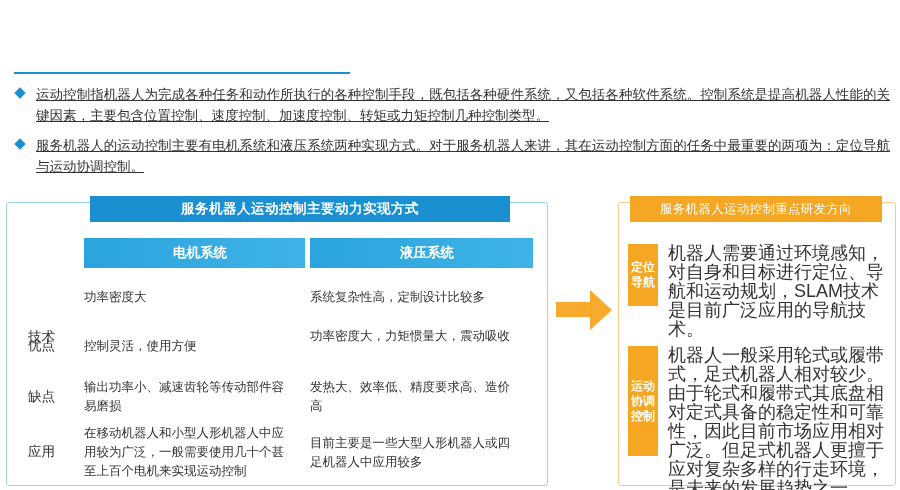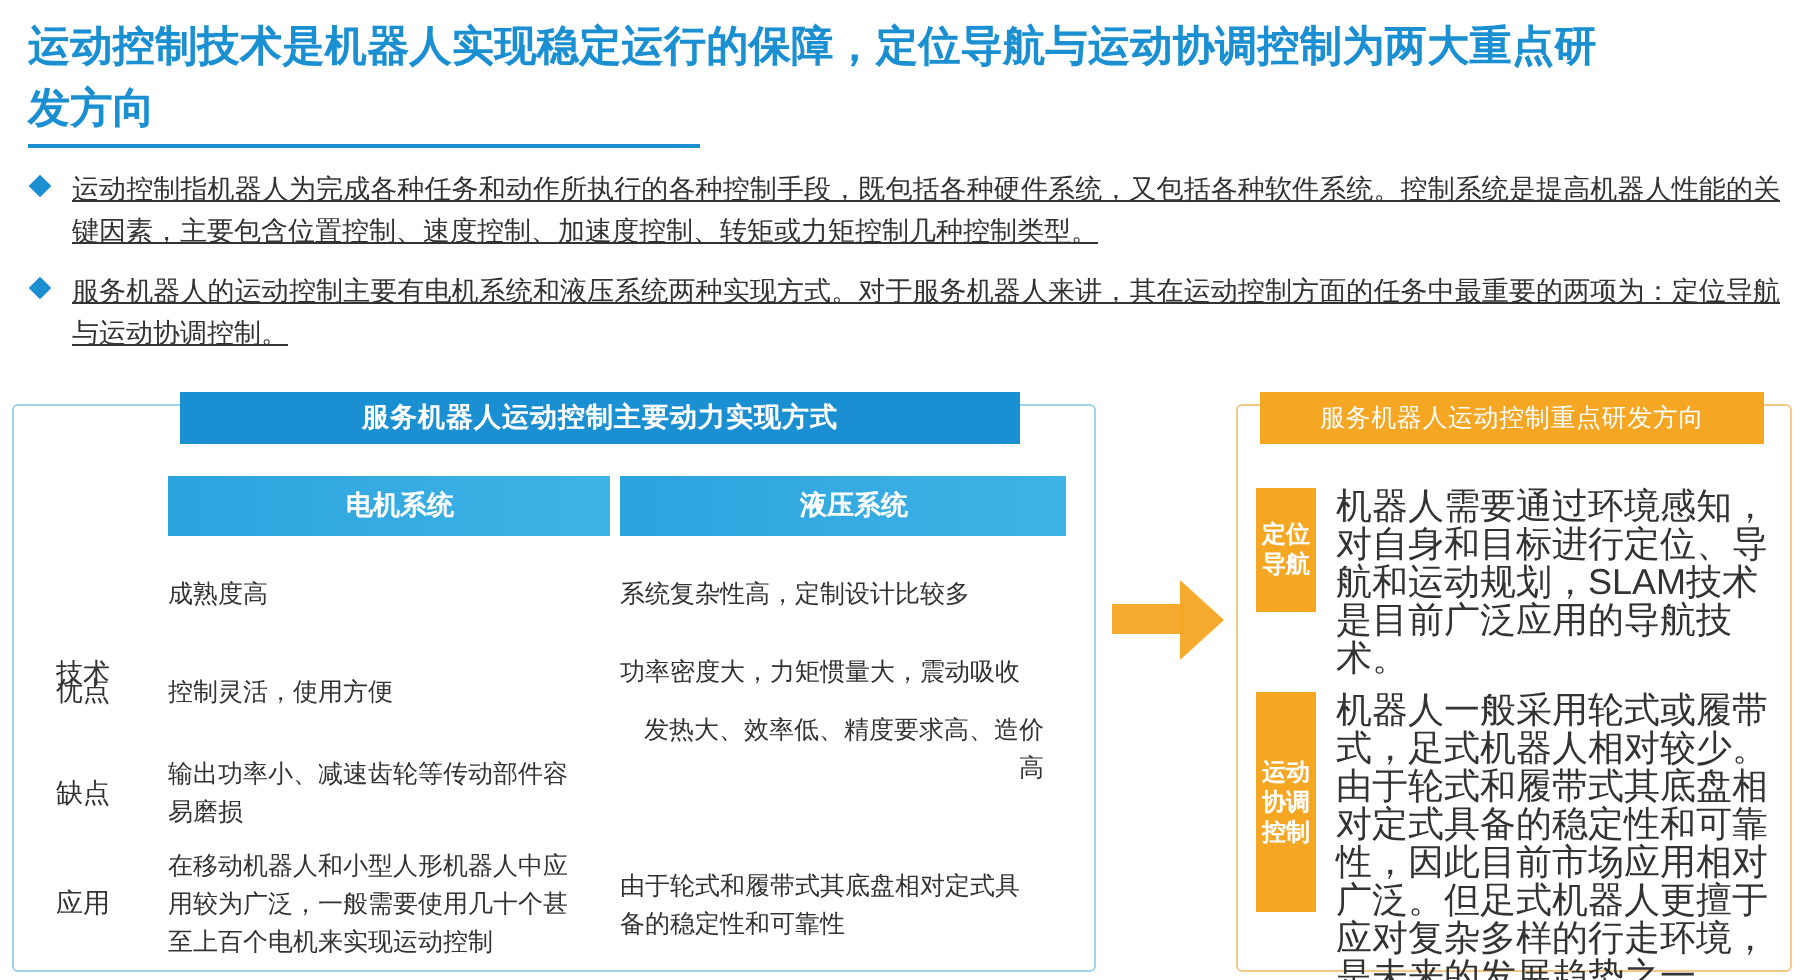--- a/index.html
+++ b/index.html
@@ -212,55 +212,54 @@
     font-size: 18px;
     line-height: 19px;
     color: #333333;
   }
 </style>
 </head>
 <body>
 
 <div class="page">
 
-  <div class="title">运动控制技术是机器人实现稳定运行的保障，定位导航与运动协调控制为两大重点研发方向</div>
   <div class="title-underline"></div>
 
   <div class="bullets">
     <div class="bullet">
       <span class="diamond"></span>
       <span>运动控制指机器人为完成各种任务和动作所执行的各种控制手段，既包括各种硬件系统，又包括各种软件系统。控制系统是提高机器人性能的关键因素，主要包含位置控制、速度控制、加速度控制、转矩或力矩控制几种控制类型。</span>
     </div>
     <div class="bullet">
       <span class="diamond"></span>
       <span>服务机器人的运动控制主要有电机系统和液压系统两种实现方式。对于服务机器人来讲，其在运动控制方面的任务中最重要的两项为：定位导航与运动协调控制。</span>
     </div>
   </div>
 
   <div class="left-panel"></div>
   <div class="left-header">服务机器人运动控制主要动力实现方式</div>
 
   <div class="col-head col-head-1">电机系统</div>
   <div class="col-head col-head-2">液压系统</div>
 
   <div class="row-label" style="top:280px;margin-top:48px;">技术</div>
-  <div class="cell cell-a" style="top:288px;">成熟度高</div>
+  <div class="cell cell-a" style="top:288px;">功率密度大</div>
   <div class="cell cell-b" style="top:288px;">系统复杂性高，定制设计比较多</div>
 
   <div class="row-label" style="top:337px;">优点</div>
   <div class="cell cell-a" style="top:337px;">控制灵活，使用方便</div>
   <div class="cell cell-b" style="top:327px;">功率密度大，力矩惯量大，震动吸收</div>
 
   <div class="row-label" style="top:388px;">缺点</div>
   <div class="cell cell-a" style="top:378px;">输出功率小、减速齿轮等传动部件容易磨损</div>
-  <div class="cell cell-b" style="top:356px;text-align:right;">发热大、效率低、精度要求高、造价高</div>
+  <div class="cell cell-b" style="top:378px;">发热大、效率低、精度要求高、造价高</div>
 
   <div class="row-label" style="top:443px;">应用</div>
   <div class="cell cell-a" style="top:424px;">在移动机器人和小型人形机器人中应用较为广泛，一般需要使用几十个甚至上百个电机来实现运动控制</div>
-  <div class="cell cell-b" style="top:434px;">由于轮式和履带式其底盘相对定式具备的稳定性和可靠性</div>
+  <div class="cell cell-b" style="top:434px;">目前主要是一些大型人形机器人或四足机器人中应用较多</div>
 
   <div class="arrow">
     <div class="shaft"></div>
     <div class="head"></div>
   </div>
 
   <div class="right-panel"></div>
   <div class="right-header">服务机器人运动控制重点研发方向</div>
 
   <div class="r-tag" style="top:244px; height:62px;text-align:center;">定位导航</div>

